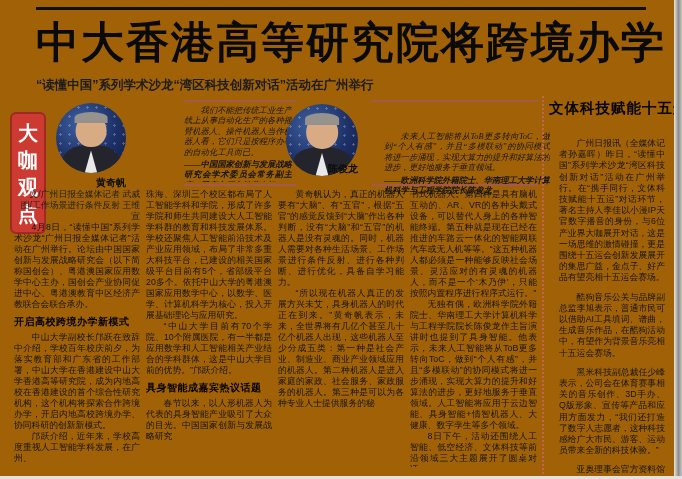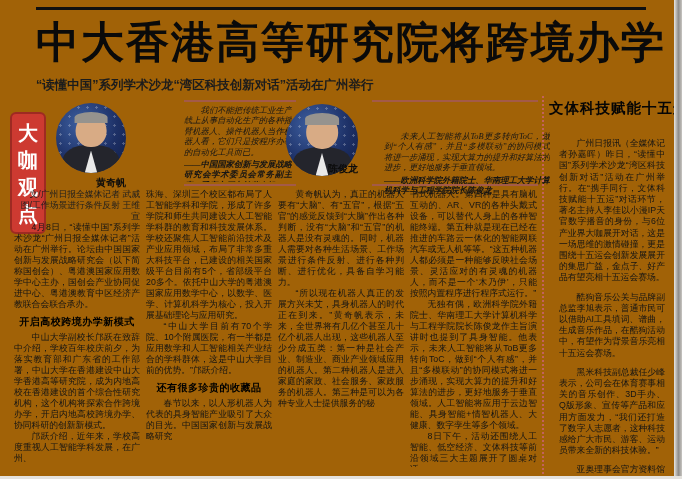--- a/index.html
+++ b/index.html
@@ -39,21 +39,21 @@
   .quote{position:absolute;font-family:"Liberation Serif",serif;font-style:italic;
         font-size:8.3px;line-height:10.4px;text-align:justify;color:#151515;overflow:hidden;}
   .quote .qtext{text-indent:2em;}
   .quote .qattr{margin-top:2px;font-weight:bold;}
   
   .col{position:absolute;top:189px;height:278px;font-size:8.8px;line-height:11px;
         text-align:justify;overflow:hidden;}
   .col p{margin:0;text-indent:2em;}
   .col p.cont{text-indent:0;}
   .col .byline{text-indent:0;text-align:right;color:#1e1e1e;}
-  .col h3{margin:6px 0 5px;text-align:center;font-size:10px;letter-spacing:0.5px;color:#000;}
+  .col h3{margin:6px 0 5px;text-align:left;font-size:10px;letter-spacing:0.5px;color:#000;}
   .dotsep{position:absolute;left:542px;top:96px;height:378px;width:0;
         border-left:2px dotted #c2625b;}
   .sidebar-title{position:absolute;left:549px;top:99px;width:125px;text-align:center;
         font-weight:bold;font-size:14.5px;letter-spacing:1px;color:#050505;white-space:nowrap;}
   .sidebar-col{position:absolute;left:551px;top:130px;width:122px;height:344px;
         font-size:8.8px;line-height:11.2px;text-align:justify;overflow:hidden;}
   .sidebar-col p{margin:8px;text-indent:2em;}
 </style>
 </head>
 <body>
@@ -107,21 +107,21 @@
     <p class="byline">图/工作场景进行条件反射 王维宣</p>
     <p>4月8日，“读懂中国”系列学术沙龙“广州日报全媒体记者”活动在广州举行。论坛由中国国家创新与发展战略研究会（以下简称国创会）、粤港澳国家应用数学中心主办，国创会产业协同促进中心、粤港澳教育中区经济产教联合会联合承办。</p>
     <h3>开启高校跨境办学新模式</h3>
     <p>中山大学副校长邝跃在致辞中介绍，学校百年校庆前夕，为落实教育部和广东省的工作部署，中山大学在香港建设中山大学香港高等研究院，成为内地高校在香港建设的首个综合性研究机构，这个机构将探索合作跨境办学，开启内地高校跨境办学、协同科研的创新新模式。</p>
     <p>邝跃介绍，近年来，学校高度重视人工智能学科发展，在广州、</p>
   </div>
 
   <div class="col" style="left:146px;width:126px;">
     <p class="cont">珠海、深圳三个校区都布局了人工智能学科和学院，形成了许多学院和师生共同建设大人工智能学科群的教育和科技发展体系。学校还聚焦人工智能前沿技术及产业应用领域，布局了非常多重大科技平台，已建设的相关国家级平台目前有5个，省部级平台20多个。依托中山大学的粤港澳国家应用数学中心，以数学、医学、计算机科学为核心，投入开展基础理论与应用研究。</p>
     <p>“中山大学目前有70个学院、10个附属医院，有一半都是应用数学和人工智能相关产业结合的学科群体，这是中山大学目前的优势。”邝跃介绍。</p>
-    <h3>还有很多珍贵的收藏品</h3>
+    <h3>具身智能成嘉宾热议话题</h3>
     <p>春节以来，以人形机器人为代表的具身智能产业吸引了大众的目光。中国国家创新与发展战略研究</p>
   </div>
 
   <div class="col" style="left:278px;width:126px;">
     <p>黄奇帆认为，真正的机器人要有“大脑”、有“五官”，根据“五官”的感觉反馈到“大脑”作出各种判断，没有“大脑”和“五官”的机器人是没有灵魂的。同时，机器人需要对各种生活场景、工作场景进行条件反射、进行各种判断、进行优化，具备自学习能力。</p>
     <p>“所以现在机器人真正的发展方兴未艾，具身机器人的时代正在到来。”黄奇帆表示，未来，全世界将有几亿个甚至几十亿个机器人出现，这些机器人至少分成五类：第一种是社会产业、制造业、商业产业领域应用的机器人。第二种机器人是进入家庭的家政、社会服务、家政服务的机器人。第三种是可以为各种专业人士提供服务的秘</p>
   </div>
 
   <div class="col" style="left:410px;width:127px;">
     <p class="cont">书式机器人。第四种是具有脑机互动的、AR、VR的各种头戴式设备，可以替代人身上的各种智能终端。第五种就是现在已经在推进的车路云一体化的智能网联汽车或无人机等等。“这五种机器人都必须是一种能够反映社会场景、灵活应对的有灵魂的机器人，而不是一个‘木乃伊’，只能按照内置程序进行程序式运行。”</p>

